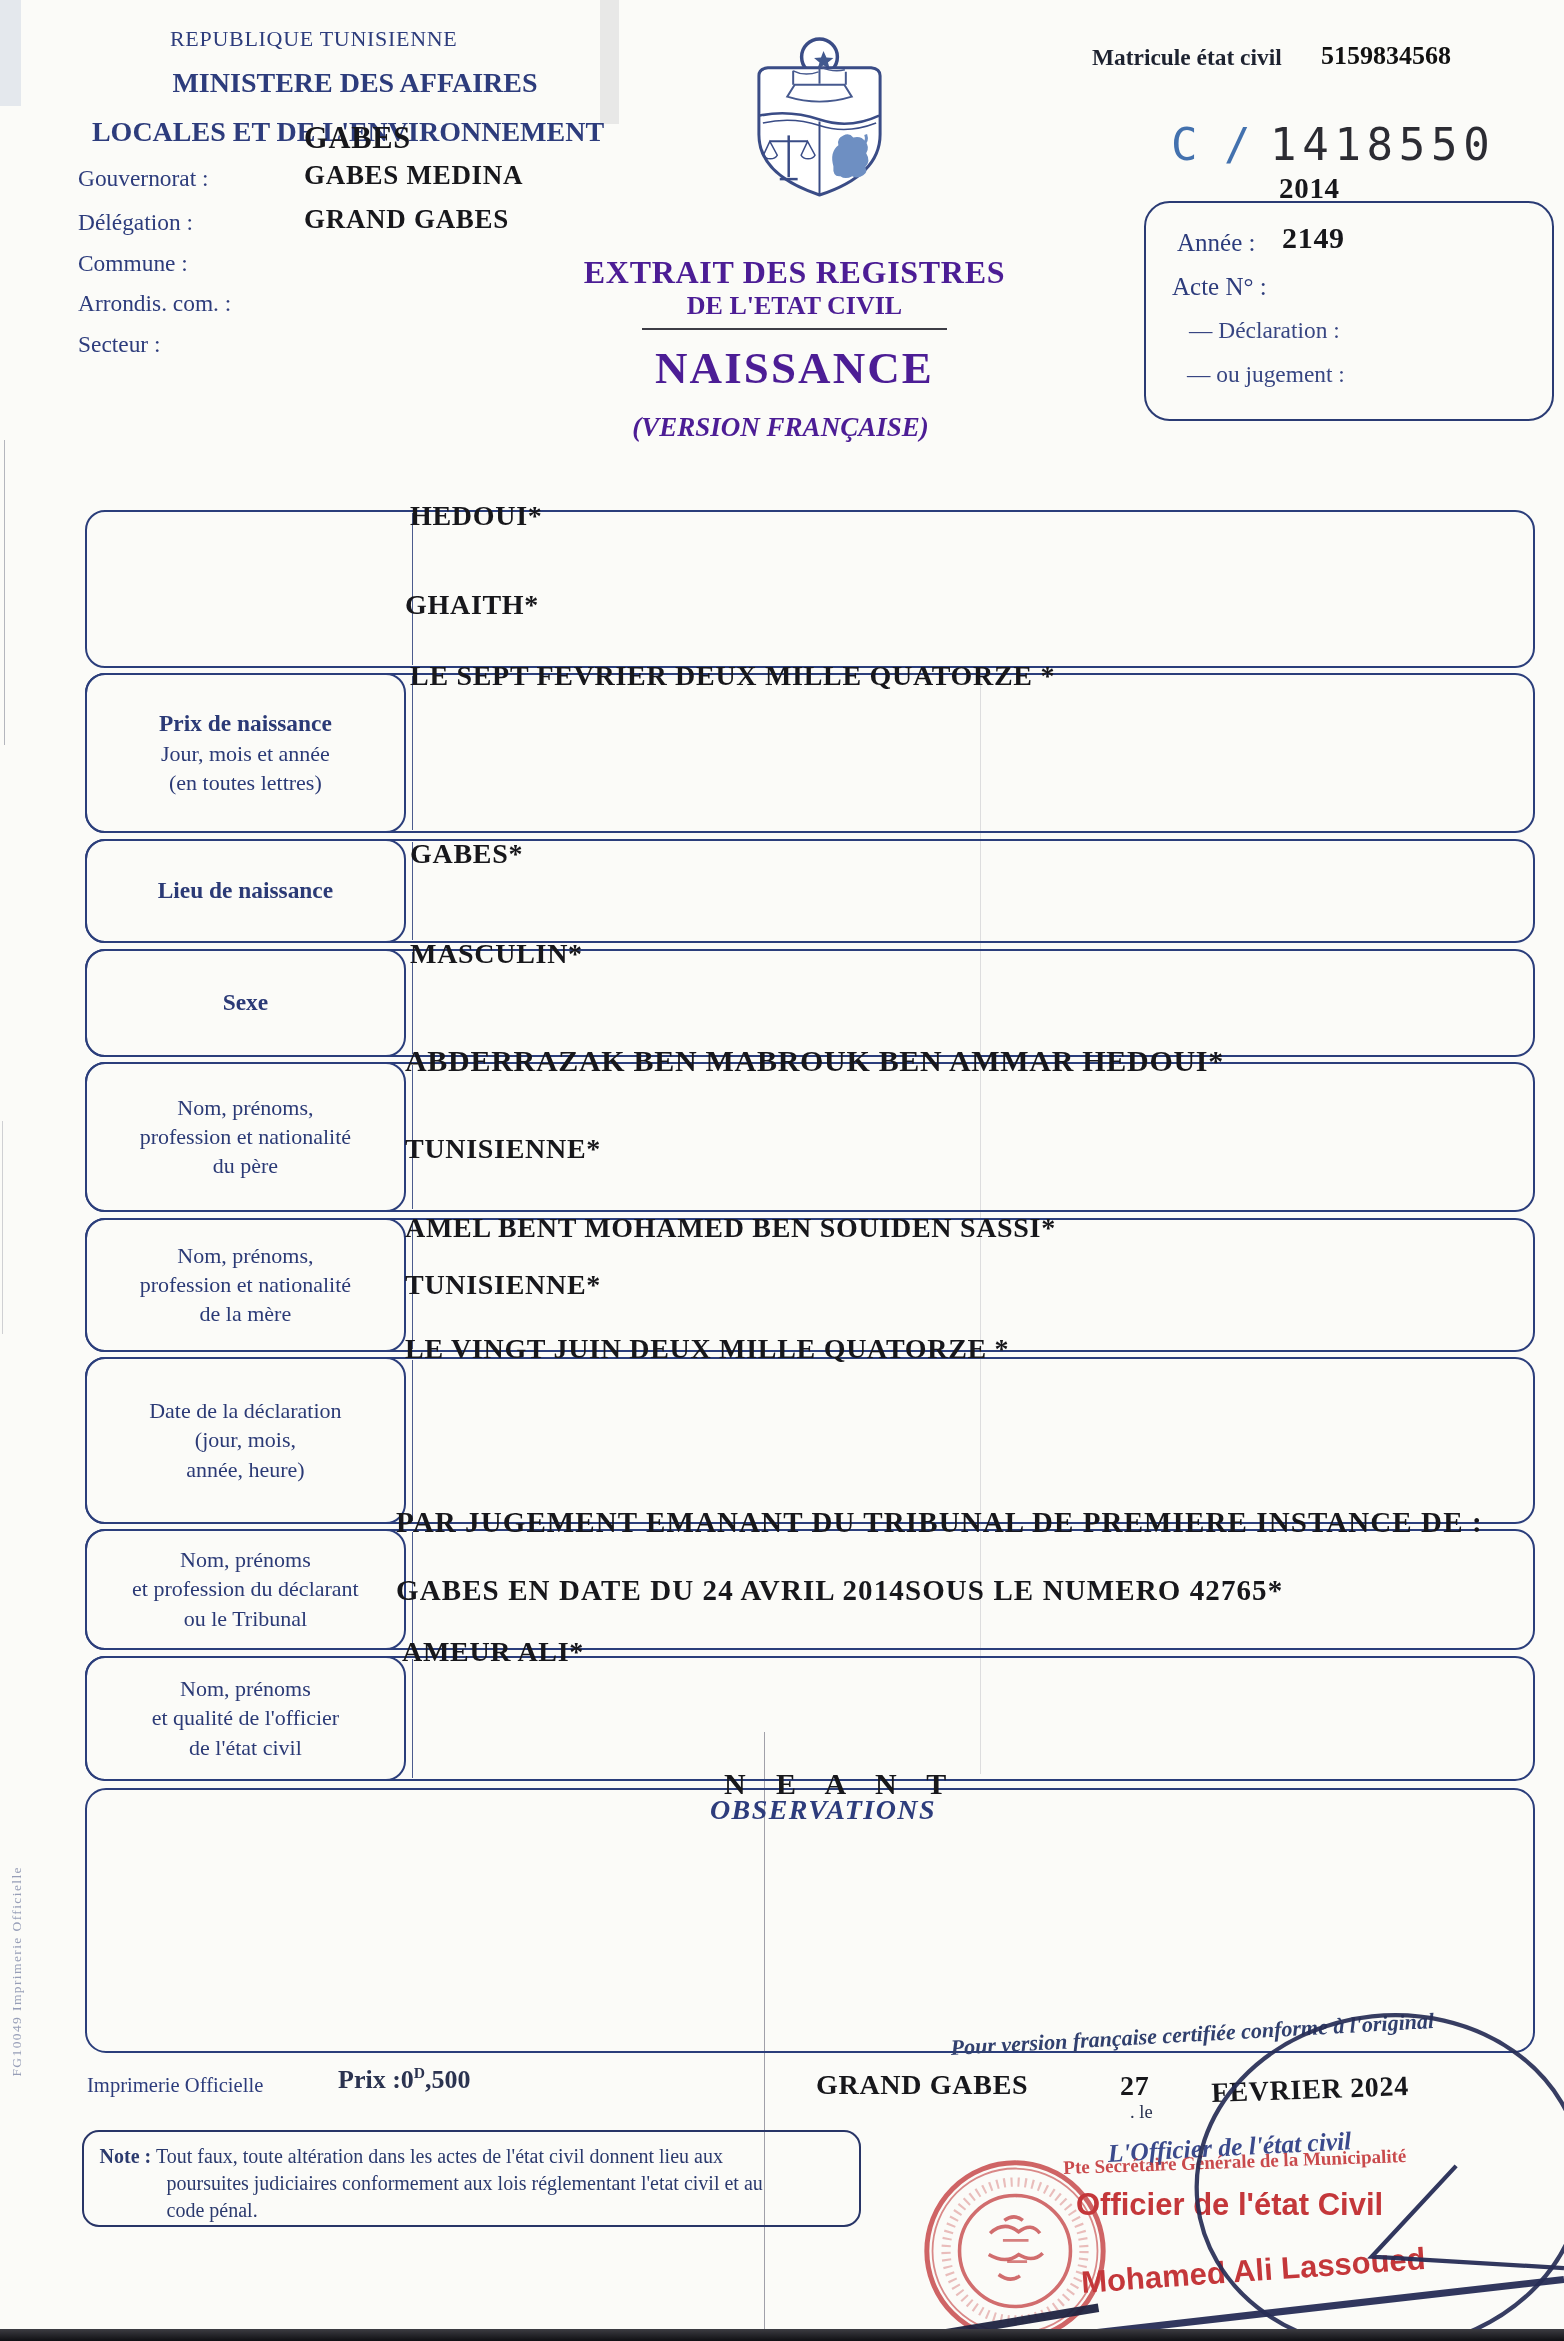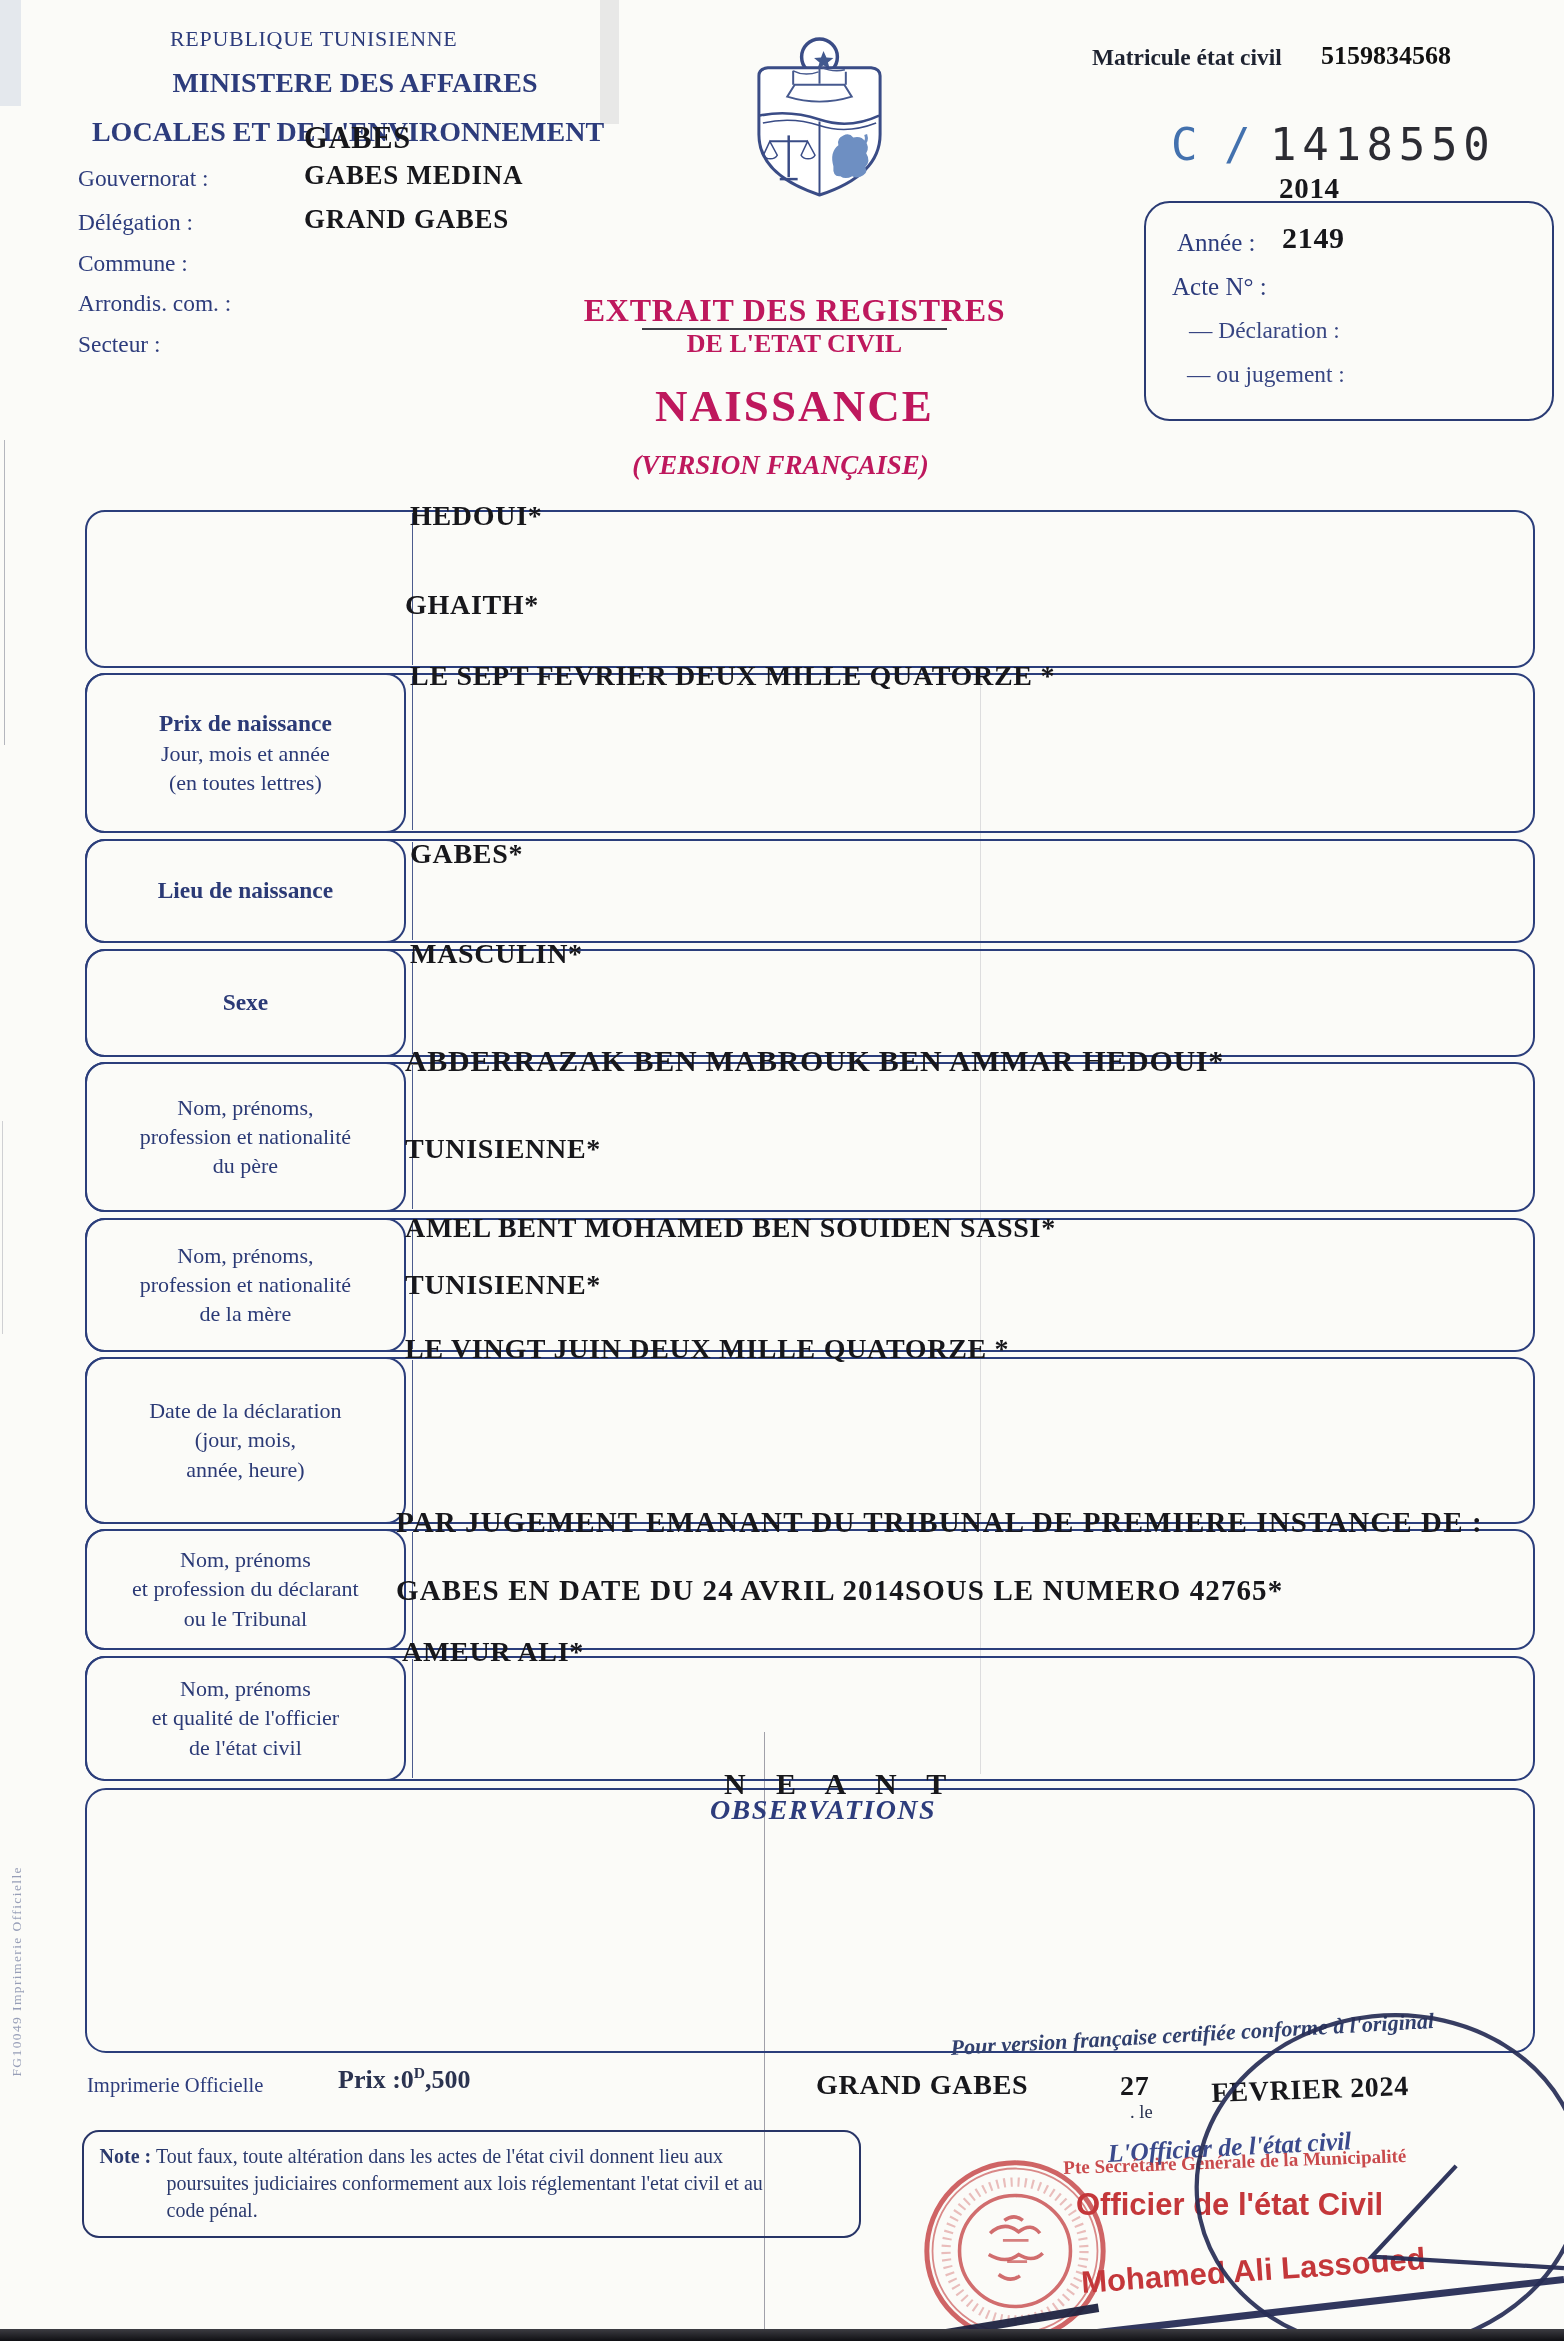--- a/index.html
+++ b/index.html
@@ -1,20 +1,20 @@
 <!DOCTYPE html>
 <html style="font-size:11.4px"><head>
 <meta charset="utf-8">
 <style>
   html,body{margin:0;padding:0;background:#9a9aa0;}
   #page{position:relative;width:1564px;height:2342px;background:#fbfbf8;overflow:hidden;
         font-family:"Liberation Serif",serif;color:#17171b;}
   .abs{position:absolute;white-space:nowrap;}
   .navy{color:#2d3c7c;}
-  .blue-title{color:#be185d;margin-top:38px;}
+  .blue-title{color:#4c1d95;}
   .typed{font-family:"Liberation Serif",serif;font-weight:600;color:#17171b;letter-spacing:0.7px;}
   .row{position:absolute;left:85px;width:1446px;border:2.5px solid #2b3e7b;border-radius:20px;}
   .row .labelbox{position:absolute;left:-2.1px;top:-2.1px;bottom:-2.1px;width:317px;border:2.5px solid #2b3e7b;
        border-radius:20px;display:flex;flex-direction:column;justify-content:center;align-items:center;
        text-align:center;gap:5px;}
   .row .vline{position:absolute;left:325px;top:1.4px;bottom:1.4px;width:1.4px;background:#2b3e7b;opacity:.85;}
   .lb{font-size:22px;color:#2b3a76;line-height:1.1;}
   .lb-b{font-weight:700;font-size:23.4px;}
   .value{position:absolute;font-size:28px;line-height:1;}
   .artifact{position:absolute;pointer-events:none;}
@@ -180,21 +180,21 @@
   <div class="abs navy" style="left:87px;top:2074px;font-size:20.6px;">Imprimerie Officielle</div>
   <div class="abs" style="left:318px;top:2064px;font-size:26px;color:#2b3350;font-weight:600;margin-left:20px;">
     <span>Prix :0</span><sup style="font-size:15.6px;">D</sup><span>,500</span>
   </div>
   <div class="abs typed" style="left:816px;top:2069px;font-size:28px;">GRAND GABES</div>
   <div class="abs" style="left:950px;top:2035px;font-size:22px;font-style:italic;font-weight:700;color:#31406e;transform:rotate(-3.2deg);transform-origin:left top;">Pour version française certifiée conforme à l'original</div>
   <div class="abs typed" style="left:1120px;top:2070px;font-size:28px;">27</div>
   <div class="abs" style="left:1130px;top:2102px;font-size:18.5px;color:#2b3350;">. le</div>
   <div class="abs typed" style="left:1211px;top:2077px;font-size:28px;transform:rotate(-2deg);transform-origin:left top;">FEVRIER 2024</div>
 
-  <div class="abs" style="left:82px;top:2130px;width:779px;height:108px;border:2.8px solid #283567;border-radius:17px;padding:11.4px 15.6px;box-sizing:border-box;white-space:normal;">
+  <div class="abs" style="left:82px;top:2130px;width:779px;height:97px;border:2.8px solid #283567;border-radius:17px;padding:11.4px 15.6px;box-sizing:border-box;white-space:normal;">
     <div style="font-size:20px;color:#2b3a6e;line-height:1.35;">
       <span style="font-weight:600;">Note :</span>
       <span>Tout faux, toute altération dans les actes de l'état civil donnent lieu aux</span>
       <div style="margin-left:67px;">poursuites judiciaires conformement aux lois réglementant l'etat civil et au</div>
       <div style="margin-left:67px;">code pénal.</div>
     </div>
   </div>
 
   <div class="abs" style="left:1107px;top:2139px;font-size:25.5px;font-style:italic;font-weight:700;color:#3b4a8c;transform:rotate(-3deg);transform-origin:left top;z-index:28;">L'Officier de l'état civil</div>
   <div class="abs red" style="left:1063px;top:2157px;font-size:19px;font-weight:700;transform:rotate(-2deg);transform-origin:left top;opacity:.9;z-index:29;">Pte Secrétaire Générale de la Municipalité</div>

